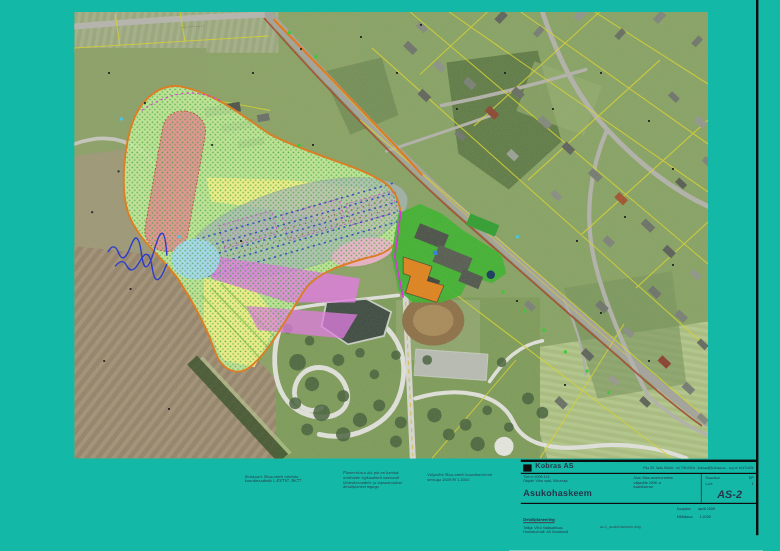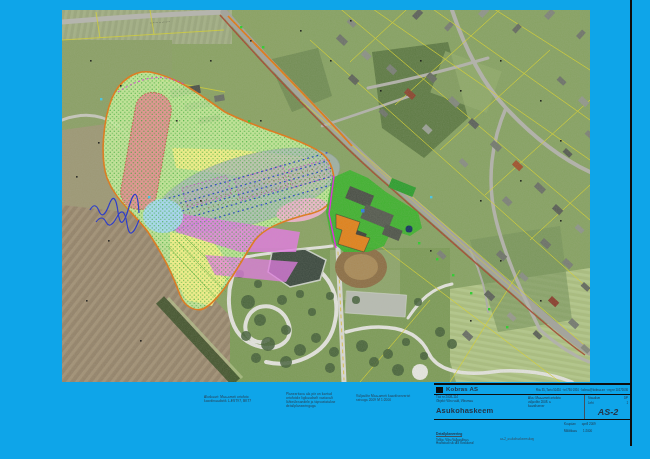--- a/index.html
+++ b/index.html
@@ -1,17 +1,17 @@
 <!DOCTYPE html>
 <html><head>
 <meta charset="utf-8">
 <style>
   html,body{margin:0;padding:0;background:#fff;}
   body{font-family:"Liberation Sans", sans-serif;}
-  #sheet{position:relative;width:650px;height:459px;background:#0ea5e9;overflow:hidden;}
+  #sheet{position:relative;width:650px;height:459px;background:#14b8a6;overflow:hidden;}
   #mapsvg{position:absolute;left:0;top:0;}
   .frameline{position:absolute;left:630px;top:0;width:1.5px;height:446px;background:#0d0d0d;}
   
   .fineprint{position:absolute;color:#2c3b4c;font-size:3.2px;line-height:3.9px;letter-spacing:.1px;}
   #fp1{left:204px;top:396px;width:62px;}
   #fp2{left:286px;top:393px;width:74px;}
   #fp3{left:356px;top:395px;width:76px;}
   
   #tblock{position:absolute;left:434px;top:383px;width:196px;height:63px;border-top:2px solid #0d0d0d;color:#24364a;}
   #tb-row1{position:relative;height:9px;border-bottom:1.5px solid #0d0d0d;}

